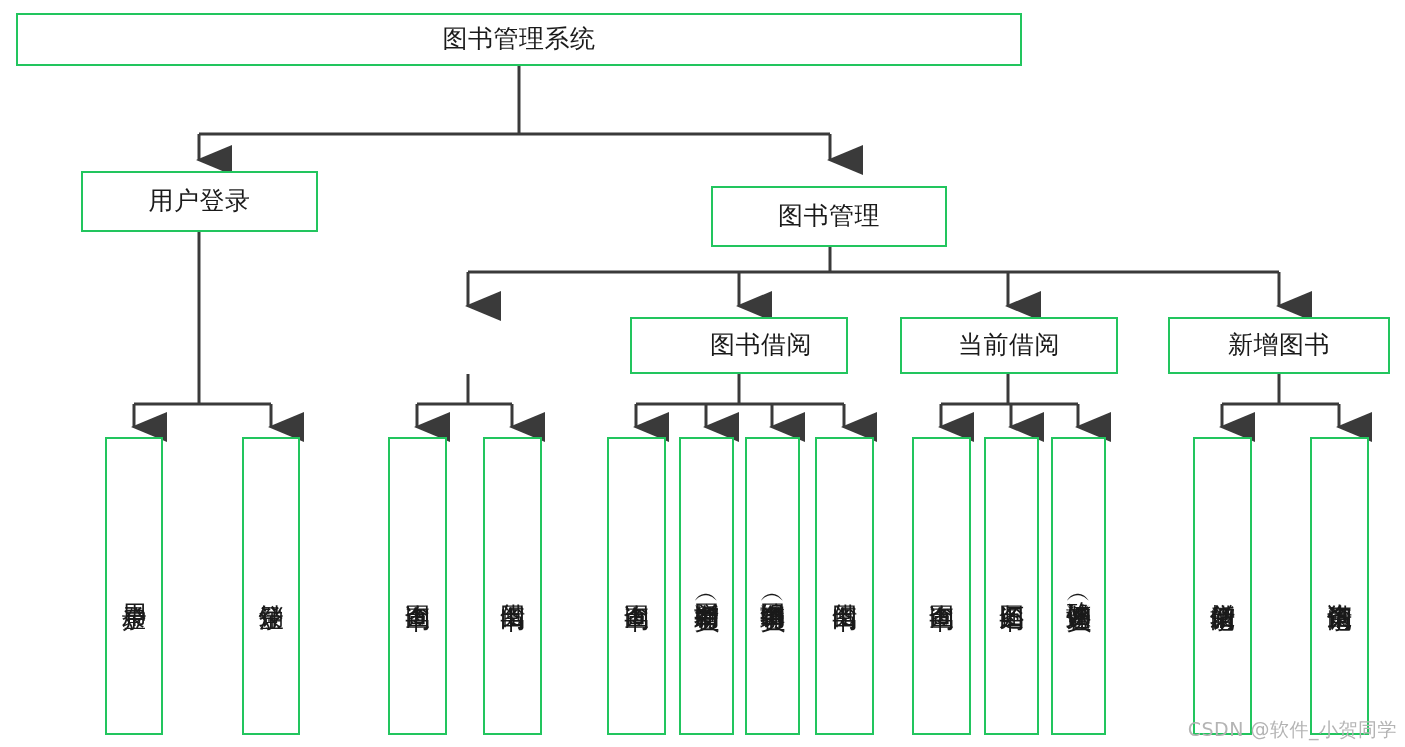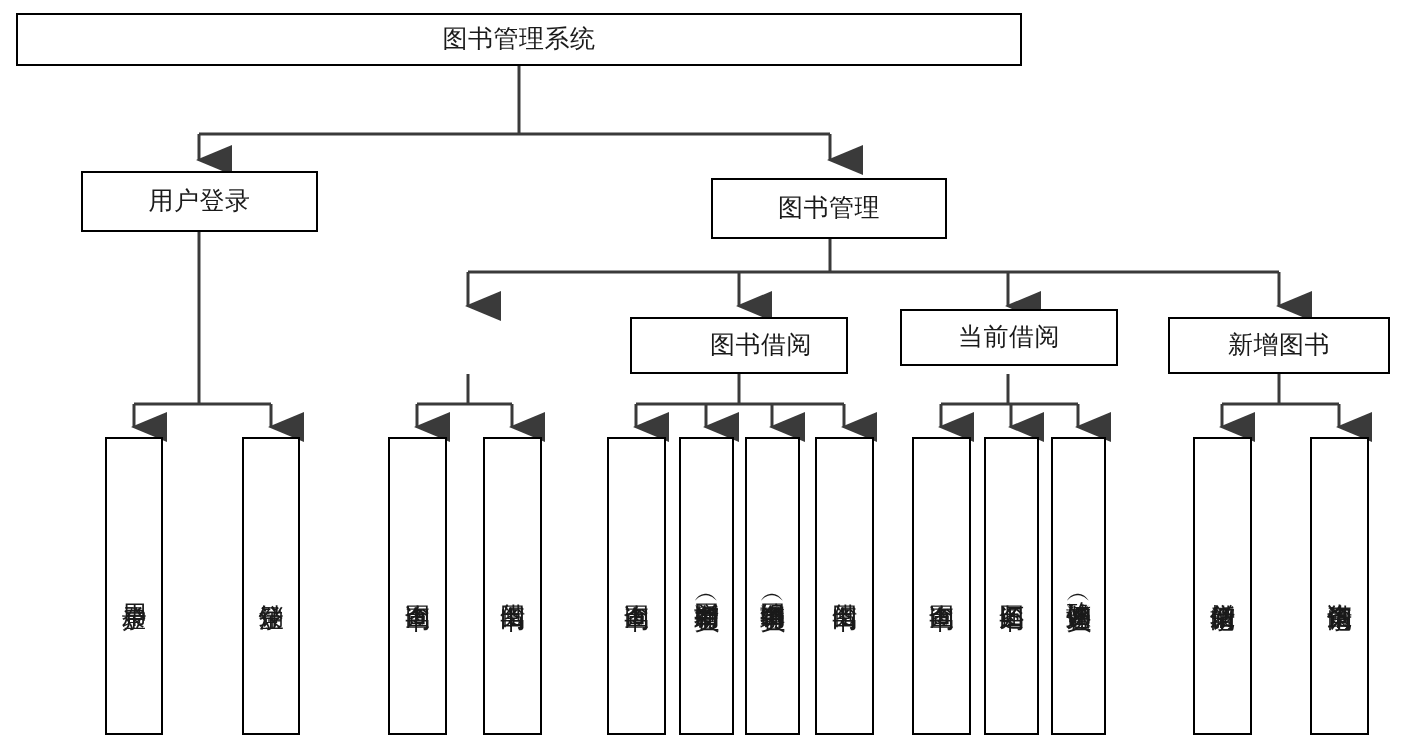--- a/index.html
+++ b/index.html
@@ -20,21 +20,21 @@
   svg.connectors {
     position: absolute;
     left: 0; top: 0;
     width: 1405px;
     height: 747px;
     pointer-events: none;
   }
   .node {
     position: absolute;
     box-sizing: border-box;
-    border: 2px solid #000000;
+    border: 2px solid #22c55e;
     background: #ffffff;
     display: flex;
     align-items: center;
     justify-content: center;
     color: #1a1a1a;
   }
   .node-h .label {
     font-size: 25px;
     line-height: 1.15;
     letter-spacing: 0.5px;
@@ -117,28 +117,28 @@
     </g>
   </svg>
 
   <div class="node node-h" id="node-root" style="left: 16px; top: 13px; width: 1006px; height: 53px;">
     <span class="label">图书管理系统</span>
   </div>
 
   <div class="node node-h" id="node-l1-0" style="left: 81px; top: 171px; width: 237px; height: 61px;">
     <span class="label">用户登录</span>
   </div>
-  <div class="node node-h" id="node-l1-1" style="left: 711px; top: 178px; width: 236px; height: 61px;">
+  <div class="node node-h" id="node-l1-1" style="left: 711px; top: 186px; width: 236px; height: 61px;">
     <span class="label">图书管理</span>
   </div>
 
   <div class="node node-h" id="node-l2-1" style="left: 630px; top: 317px; width: 218px; height: 57px; padding-left: 44px;">
     <span class="label">图书借阅</span>
   </div>
-  <div class="node node-h" id="node-l2-2" style="left: 900px; top: 309px; width: 218px; height: 57px;">
+  <div class="node node-h" id="node-l2-2" style="left: 900px; top: 317px; width: 218px; height: 57px;">
     <span class="label">当前借阅</span>
   </div>
   <div class="node node-h" id="node-l2-3" style="left: 1168px; top: 317px; width: 222px; height: 57px;">
     <span class="label">新增图书</span>
   </div>
 
   <div class="node node-leaf" id="leaf-0" style="left: 105px; top: 437px; width: 58px; height: 298px;">
     <span class="label">用户登录</span>
   </div>
   <div class="node node-leaf" id="leaf-1" style="left: 242px; top: 437px; width: 58px; height: 298px;">
@@ -171,14 +171,15 @@
   <div class="node node-leaf" id="leaf-10" style="left: 1051px; top: 437px; width: 55px; height: 298px;">
     <span class="label">确认归还（管理员）</span>
   </div>
   <div class="node node-leaf" id="leaf-11" style="left: 1193px; top: 437px; width: 59px; height: 298px;">
     <span class="label">新增借阅记录</span>
   </div>
   <div class="node node-leaf" id="leaf-12" style="left: 1310px; top: 437px; width: 59px; height: 298px;">
     <span class="label">查询借阅记录</span>
   </div>
 
+  <div id="watermark">CSDN @软件_小贺同学</div>
 
 </div>
 
 </body></html>

